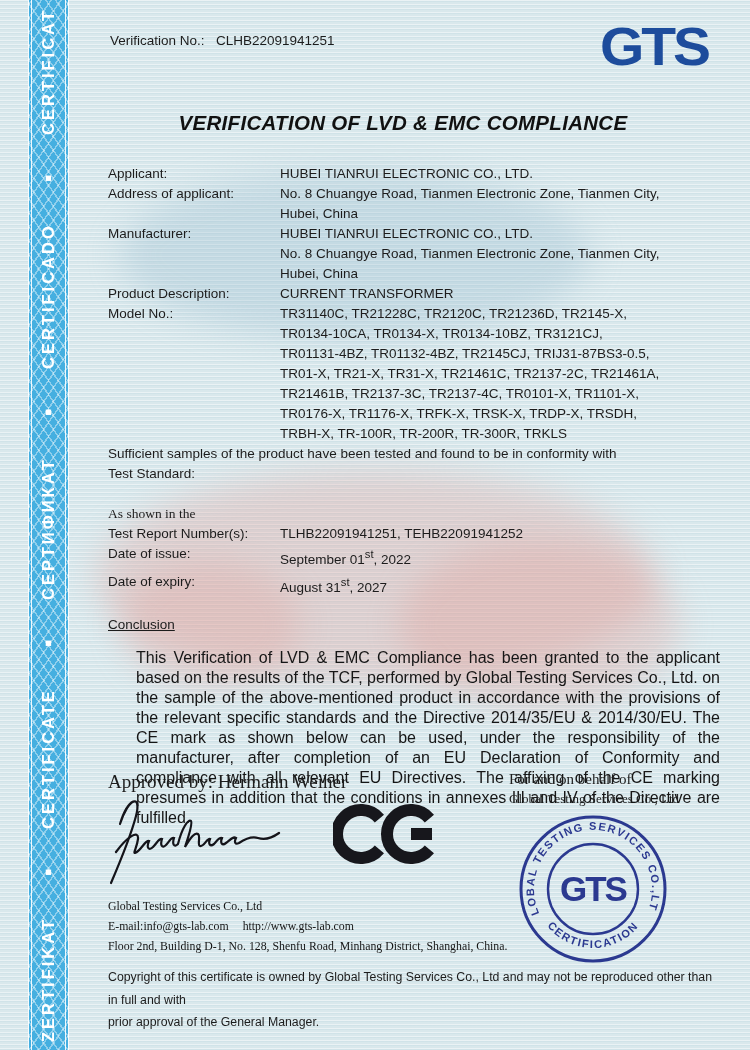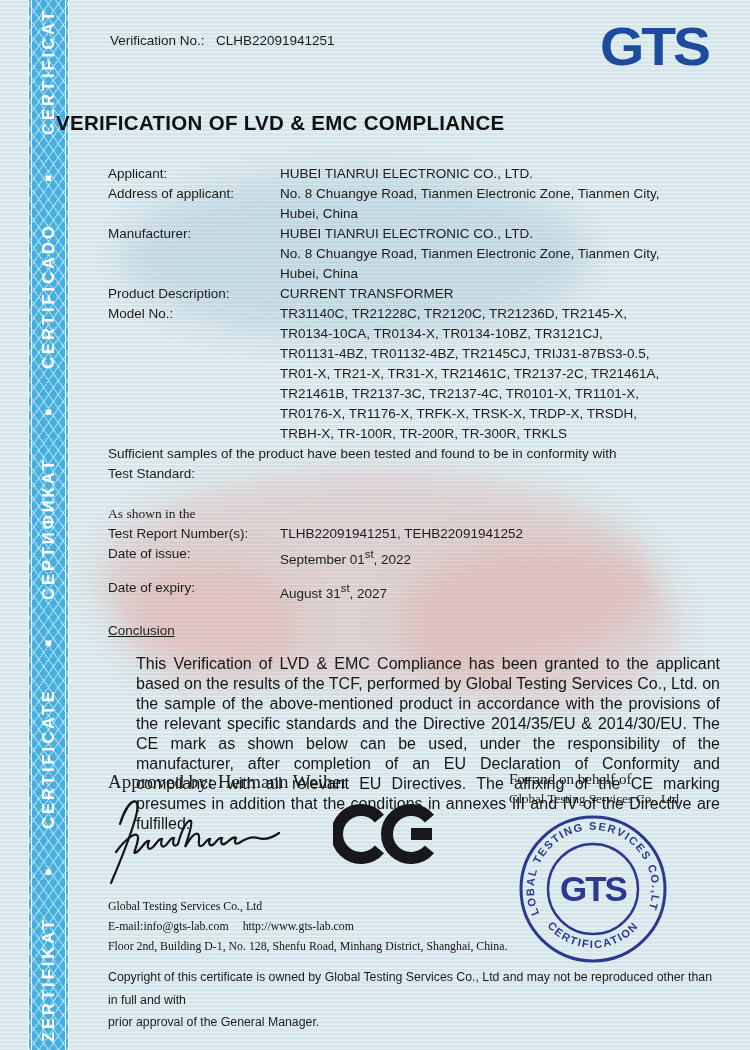--- a/index.html
+++ b/index.html
@@ -45,31 +45,31 @@
   .verif-label { position:absolute; left:110px; top:33px; font-size:13.5px; }
   .verif-value { position:absolute; left:216px; top:33px; font-size:13.5px; }
 
   .logo {
     position:absolute; left:584px; top:16px; width:140px;
     font-weight:900; font-size:57px; line-height:60px; letter-spacing:-3px;
     color:#1d4c9c; transform:scaleY(0.95); text-align:center;
   }
 
   .title {
-    position:absolute; left:56px; top:111px; width:694px; text-align:left;
-    font-size:20.5px; font-weight:bold; letter-spacing:0.3px;
+    position:absolute; left:56px; top:111px; width:694px; text-align:center;
+    font-size:20.5px; font-weight:bold; font-style:italic; letter-spacing:0.3px;
     color:#111;
   }
 
   .content { position:absolute; left:108px; top:164px; width:584px; font-size:13.5px; line-height:20px; }
   .frow { display:flex; }
   .flabel { flex:0 0 172px; }
   .fvalue { flex:1; }
   .mt4 { margin-top:20px;font-family:Liberation Serif, serif; }
-  .mt8 { margin-top:8px; }
+  .mt8 { margin-top:2px; }
   .conclusion-h { margin-top:18px; text-decoration:underline; }
   .para {
     margin-top:13px; width:584px; text-align:justify;
     font-size:16px; line-height:20px; color:#161616;margin-left:28px;
   }
 
   .serif { font-family:"Liberation Serif", serif; }
   .approved { position:absolute; left:108px; top:771px; font-size:19px; }
   .signature { position:absolute; left:104px; top:788px; }
   .ce-mark { position:absolute; left:333px; top:802px; }

